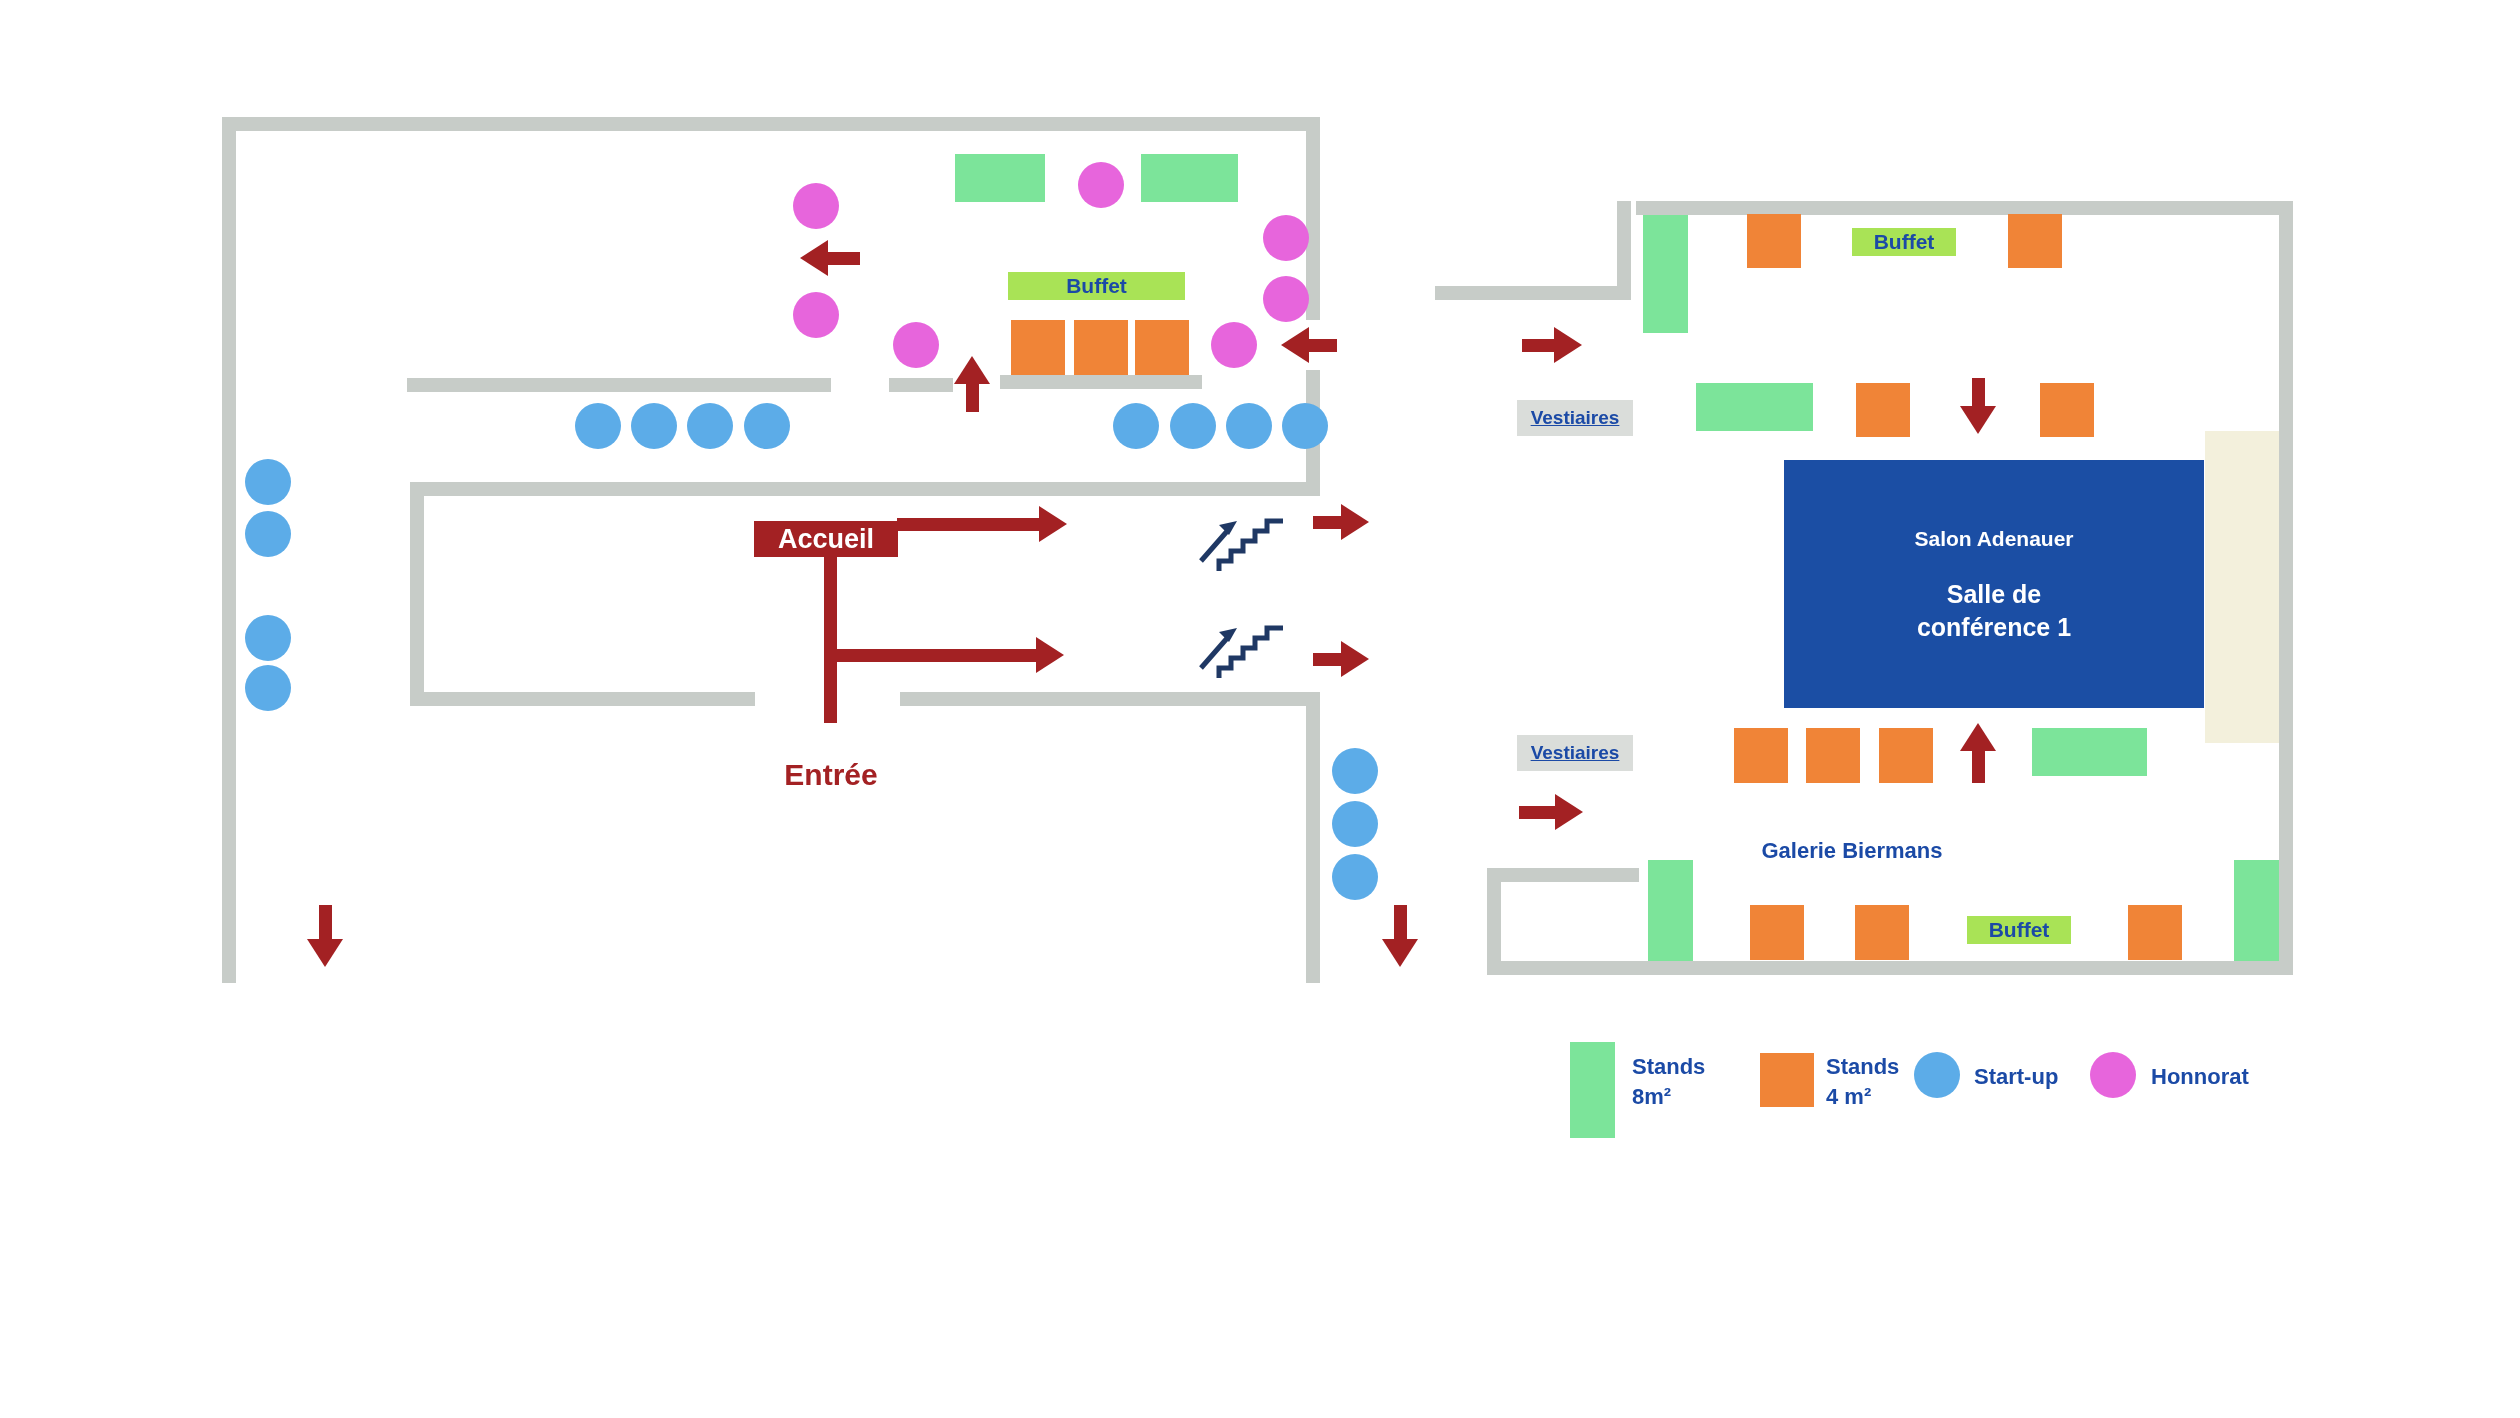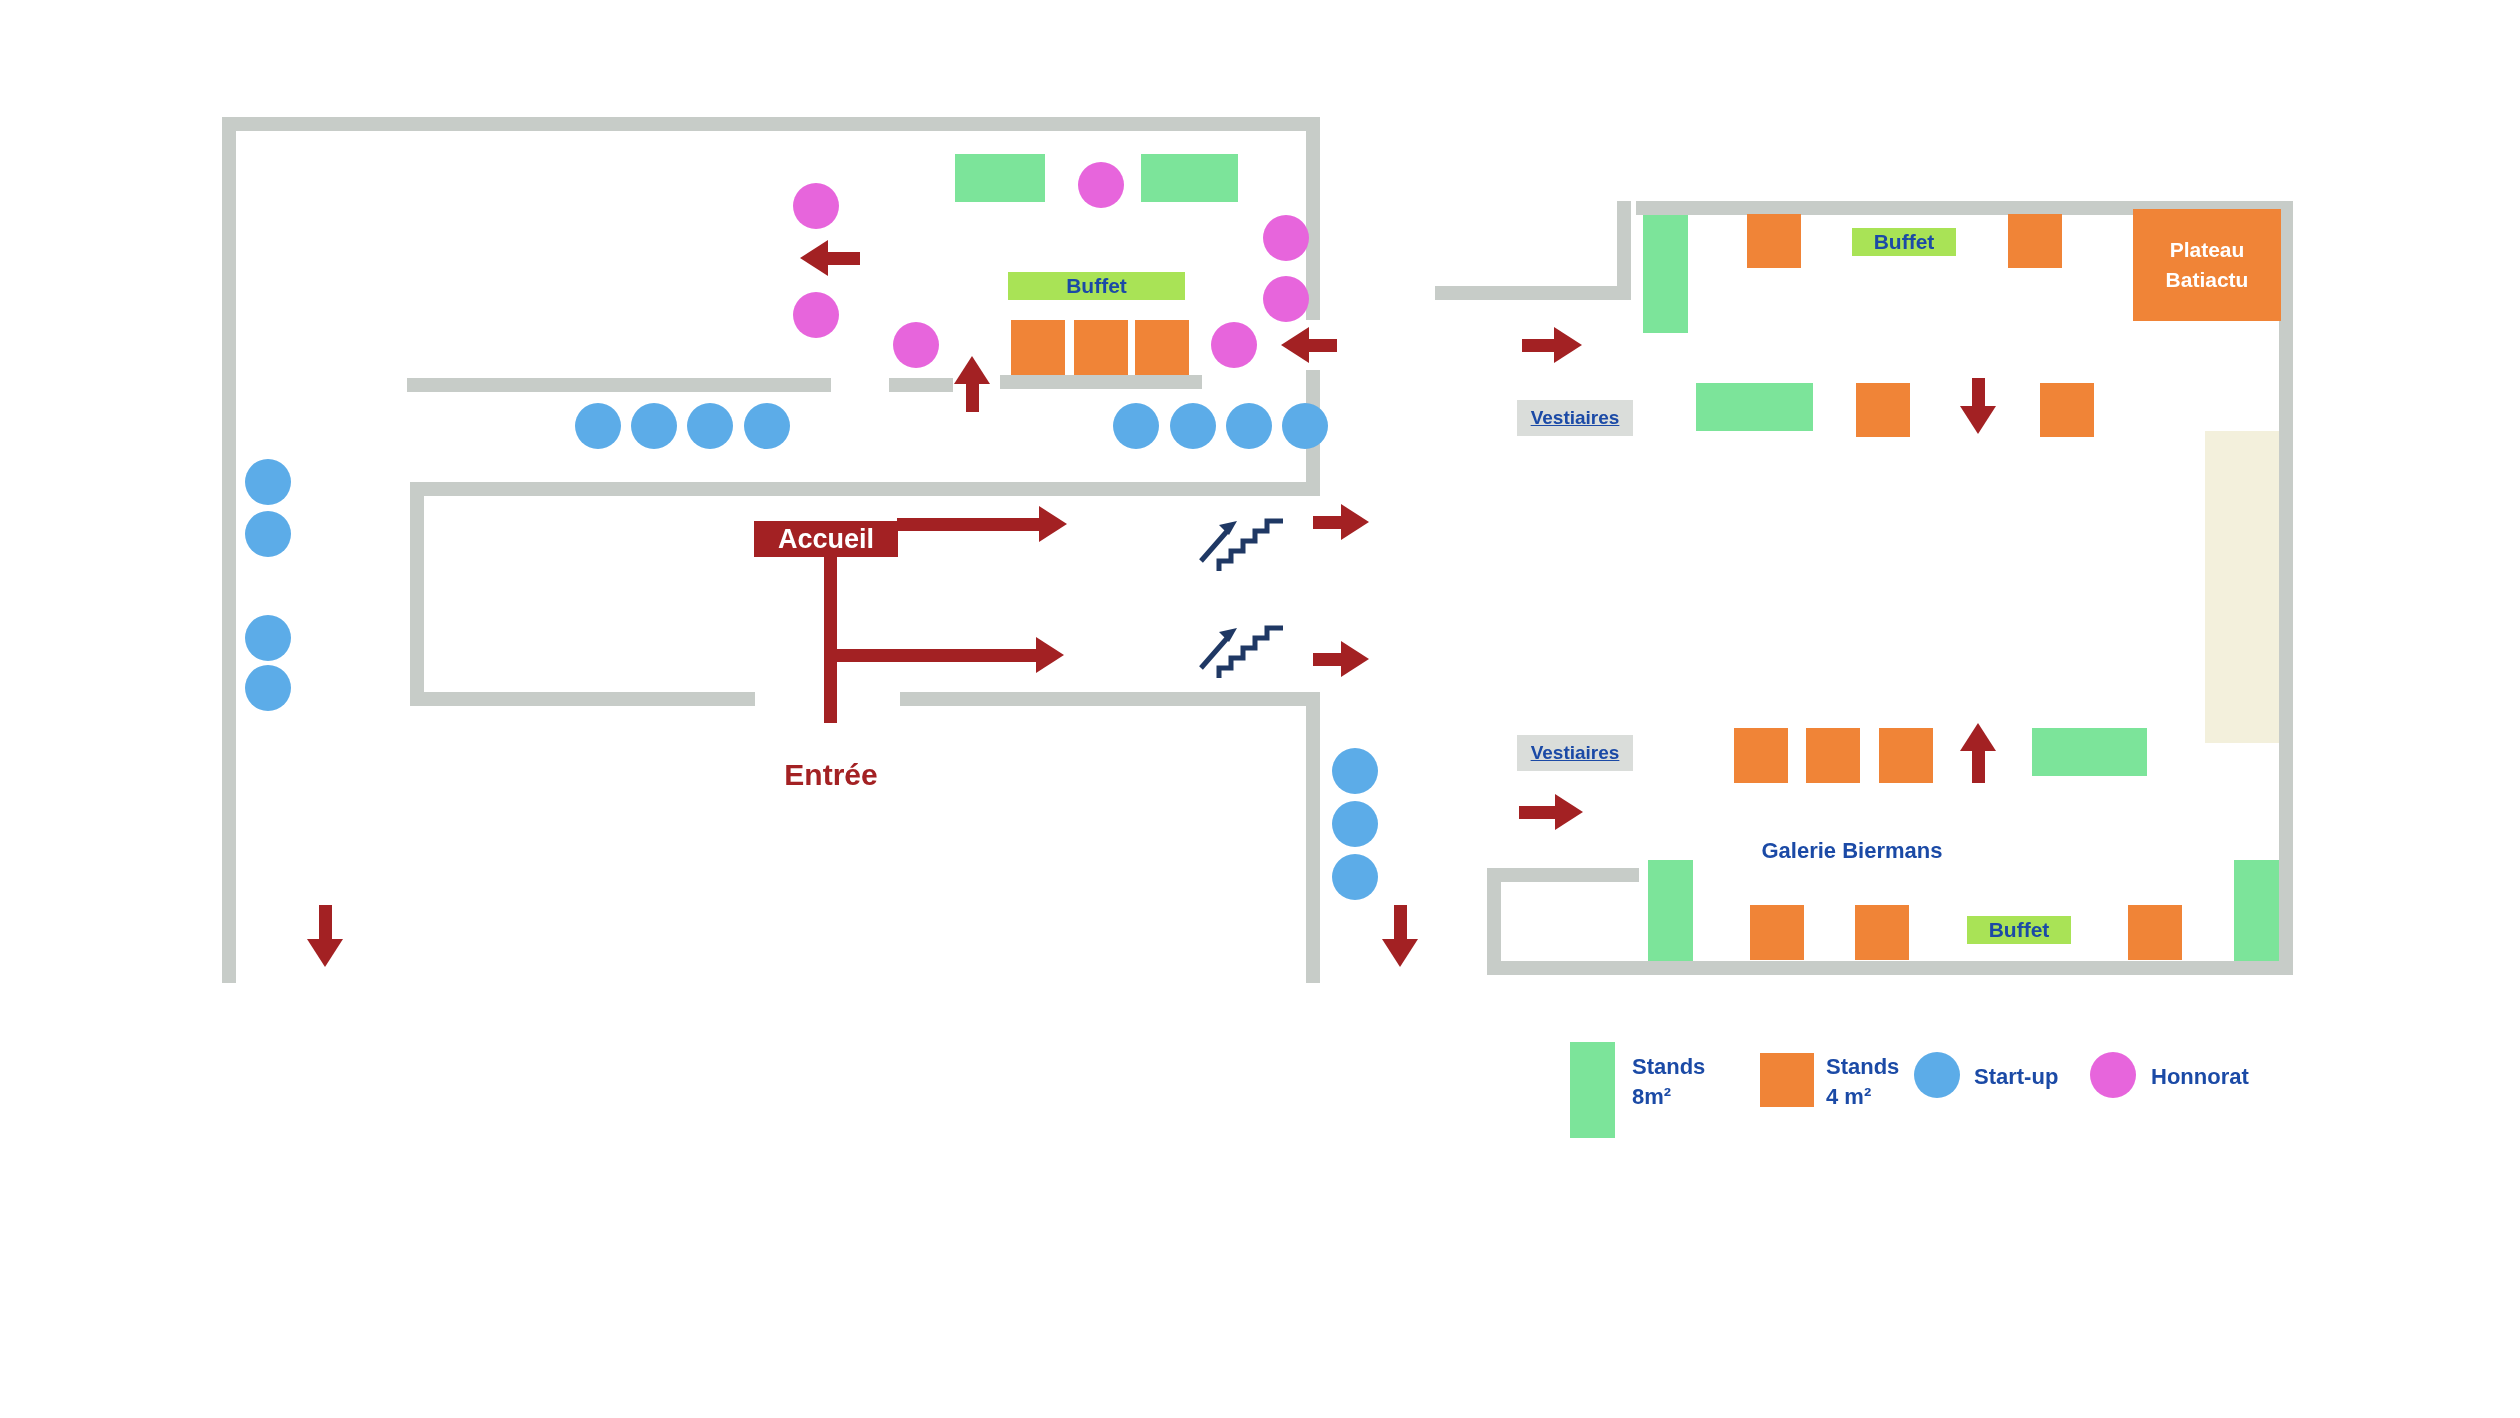--- a/index.html
+++ b/index.html
@@ -69,20 +69,24 @@
   <div class="wall" style="left:1636px;top:201px;width:657px;height:14px"></div>
   <div class="wall" style="left:2279px;top:201px;width:14px;height:774px"></div>
   <div class="wall" style="left:1487px;top:961px;width:806px;height:14px"></div>
   <div class="wall" style="left:1487px;top:868px;width:14px;height:107px"></div>
   <div class="wall" style="left:1487px;top:868px;width:152px;height:14px"></div>
   <div class="wall" style="left:1617px;top:201px;width:14px;height:99px"></div>
   <div class="wall" style="left:1435px;top:286px;width:196px;height:14px"></div>
 
   <div class="cream" style="left:2205px;top:431px;width:74px;height:312px"></div>
 
+  <div class="room" style="left:1784px;top:460px;width:420px;height:248px">
+    <div class="room-name">Salon Adenauer</div>
+    <div class="room-sub" style="max-width:185px">Salle de conférence 1</div>
+  </div>
 
   <div class="accueil" style="left:754px;top:521px;width:144px;height:36px">Accueil</div>
   <div class="redline" style="left:824px;top:551px;width:13px;height:172px"></div>
   <div class="entree" style="left:741px;top:758px;width:180px">Entrée</div>
 
   <div class="arrow left" style="left:800px;top:240px;width:60px;height:36px">
       <i class="shaft"></i>
       <i class="head"></i>
     </div>
   <div class="arrow up" style="left:954px;top:356px;width:36px;height:56px">
@@ -168,24 +172,20 @@
   <div class="stand-o" style="left:2128px;top:905px;width:54px;height:55px"></div>
 
   <div class="buffet" style="left:1008px;top:272px;width:177px;height:28px">Buffet</div>
   <div class="buffet" style="left:1852px;top:228px;width:104px;height:28px">Buffet</div>
   <div class="buffet" style="left:1967px;top:916px;width:104px;height:28px">Buffet</div>
 
   <div class="vest" style="left:1517px;top:400px;width:116px;height:36px">Vestiaires</div>
   <div class="vest" style="left:1517px;top:735px;width:116px;height:36px">Vestiaires</div>
 
   <div class="bluetext" style="left:1722px;top:838px;width:260px;text-align:center;font-size:22px">Galerie Biermans</div>
-  <div class="plateau" style="left:2133px;top:209px;width:148px;height:112px">
-    <div>Plateau</div>
-    <div>Batiactu</div>
-  </div>
 
   <div class="dot startup" style="left:575px;top:403px"></div>
   <div class="dot startup" style="left:631px;top:403px"></div>
   <div class="dot startup" style="left:687px;top:403px"></div>
   <div class="dot startup" style="left:744px;top:403px"></div>
   <div class="dot startup" style="left:1113px;top:403px"></div>
   <div class="dot startup" style="left:1170px;top:403px"></div>
   <div class="dot startup" style="left:1226px;top:403px"></div>
   <div class="dot startup" style="left:1282px;top:403px"></div>
   <div class="dot startup" style="left:245px;top:459px"></div>

